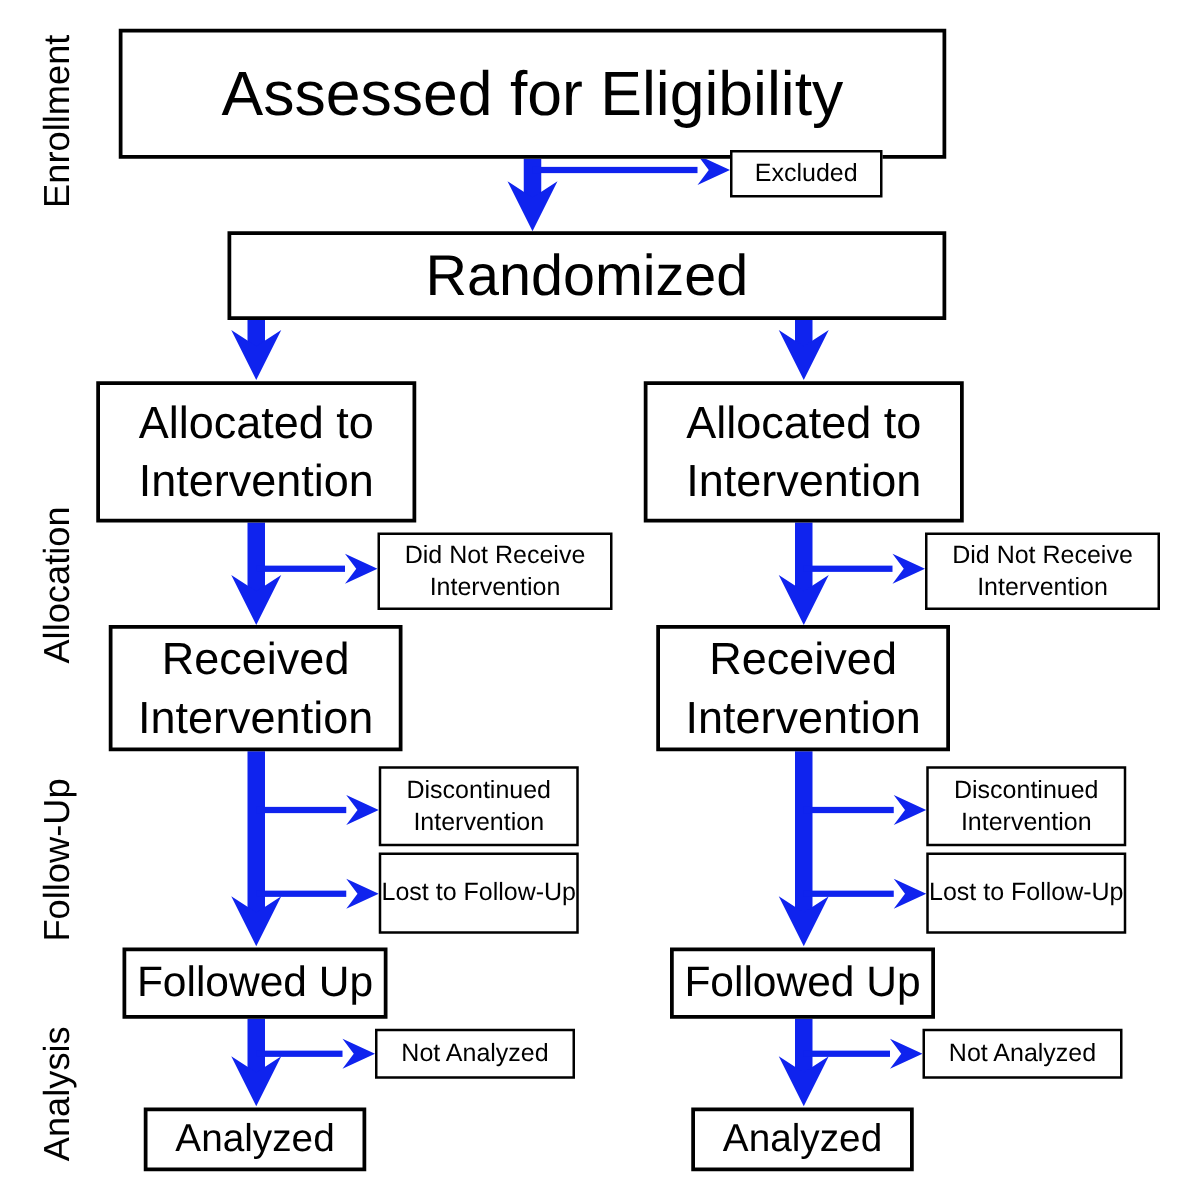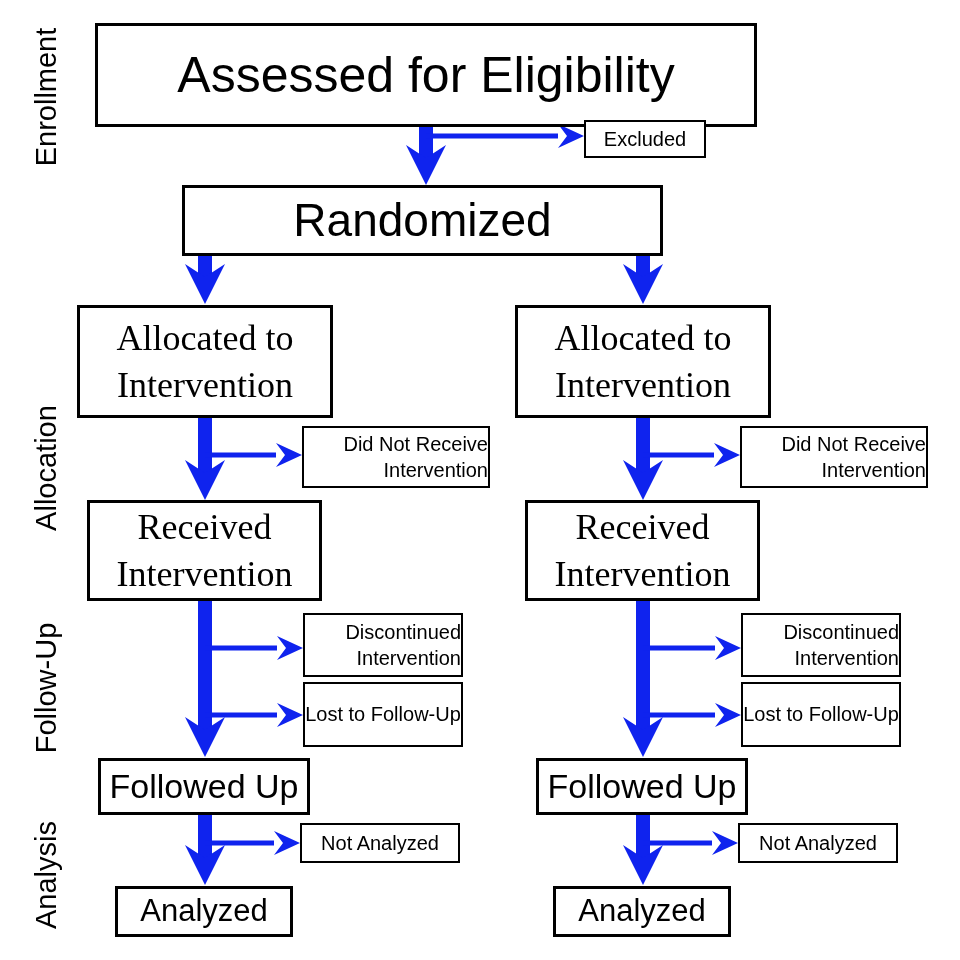--- a/index.html
+++ b/index.html
@@ -32,26 +32,25 @@
     background: var(--p-box_fill, #ffffff);
     border: 3px solid var(--p-line, #000000);
     color: var(--p-text, #000000);
     display: flex;
     align-items: center;
     justify-content: center;
     text-align: center;
     line-height: 1.18;
     z-index: 2;
   }
-  .box.two-line { line-height: 1.3; font-family: Liberation Serif, serif; }
+  .box.two-line { line-height: 1.3; }
   .box.side {
     border-width: 2.5px;
     font-size: 20px;
     line-height: 1.32;
-    text-align: right;
   }
   .stage {
     position: absolute;
     left: -54px;
     width: 200px;
     height: 34px;
     transform: rotate(-90deg);
     text-align: center;
     font-size: 29px;
     line-height: 34px;
@@ -150,21 +149,21 @@
   <div class="stage" style="top:451px">Allocation</div>
   <div class="stage" style="top:671px">Follow-Up</div>
   <div class="stage" style="top:858px">Analysis</div>
 
   <div class="box" style="left:95px;top:23px;width:662px;height:104px;font-size:50px">
     <span>Assessed for Eligibility</span>
   </div>
   <div class="box side" style="left:584px;top:120px;width:122px;height:38px">
     <span>Excluded</span>
   </div>
-  <div class="box" style="left:182px;top:185px;width:481px;height:71px;font-size:46px">
+  <div class="box" style="left:182px;top:185px;width:575px;height:71px;font-size:46px">
     <span>Randomized</span>
   </div>
 
   <div class="box two-line" style="left:77px;top:305px;width:256px;height:113px;font-size:36px">
     <span>Allocated to Intervention</span>
   </div>
   <div class="box two-line" style="left:515px;top:305px;width:256px;height:113px;font-size:36px">
     <span>Allocated to Intervention</span>
   </div>
   <div class="box side" style="left:302px;top:426px;width:188px;height:62px">

